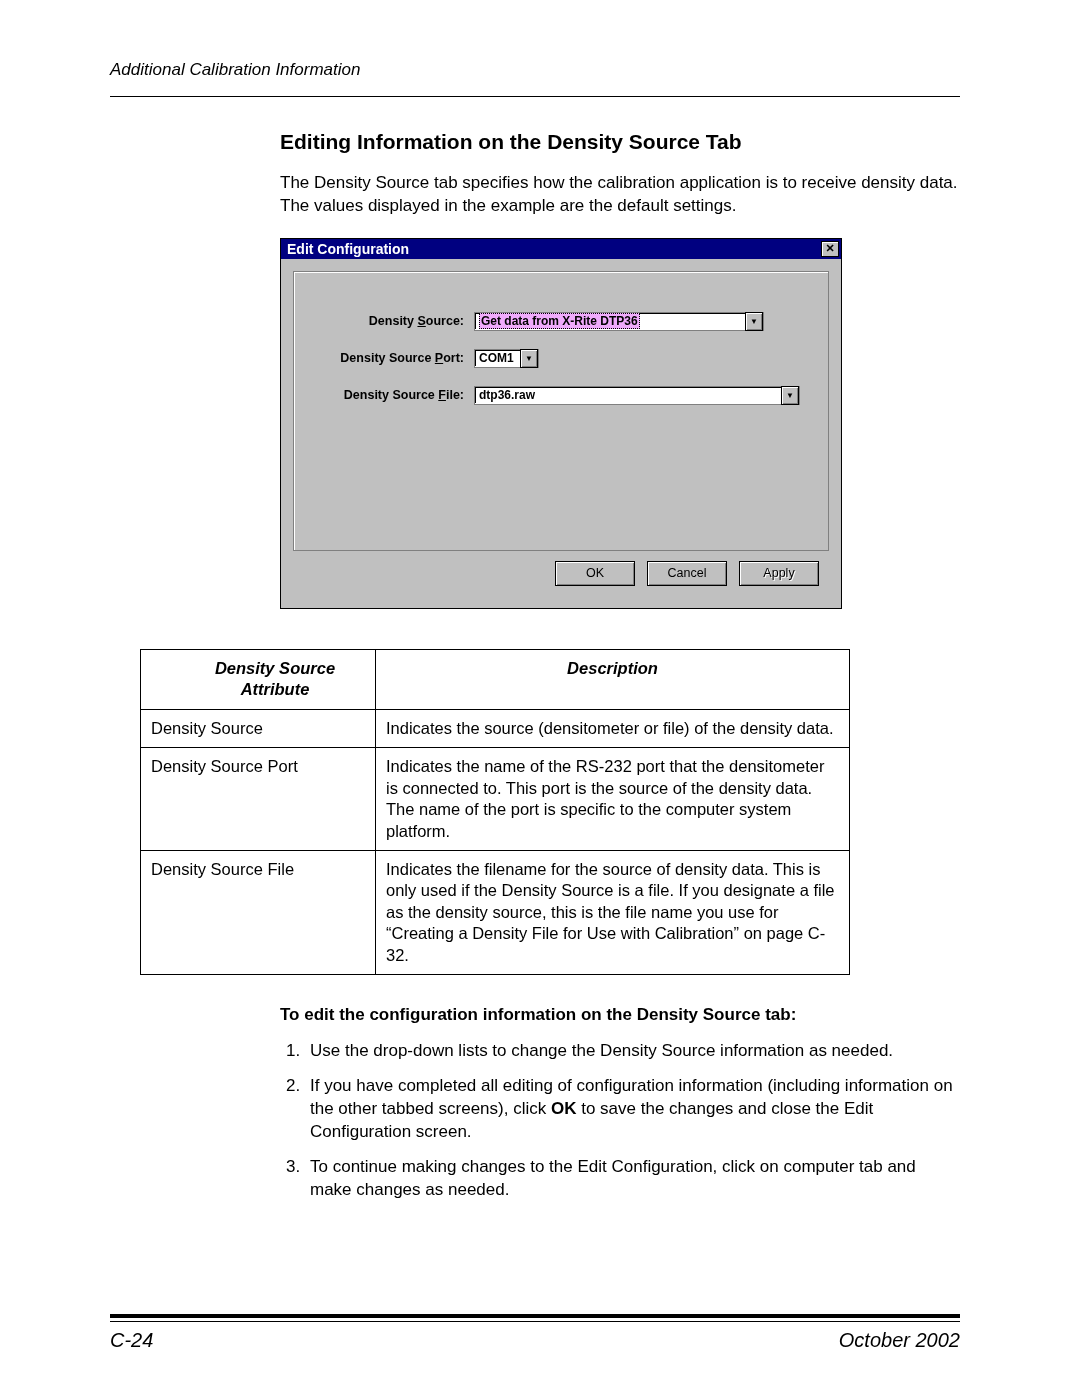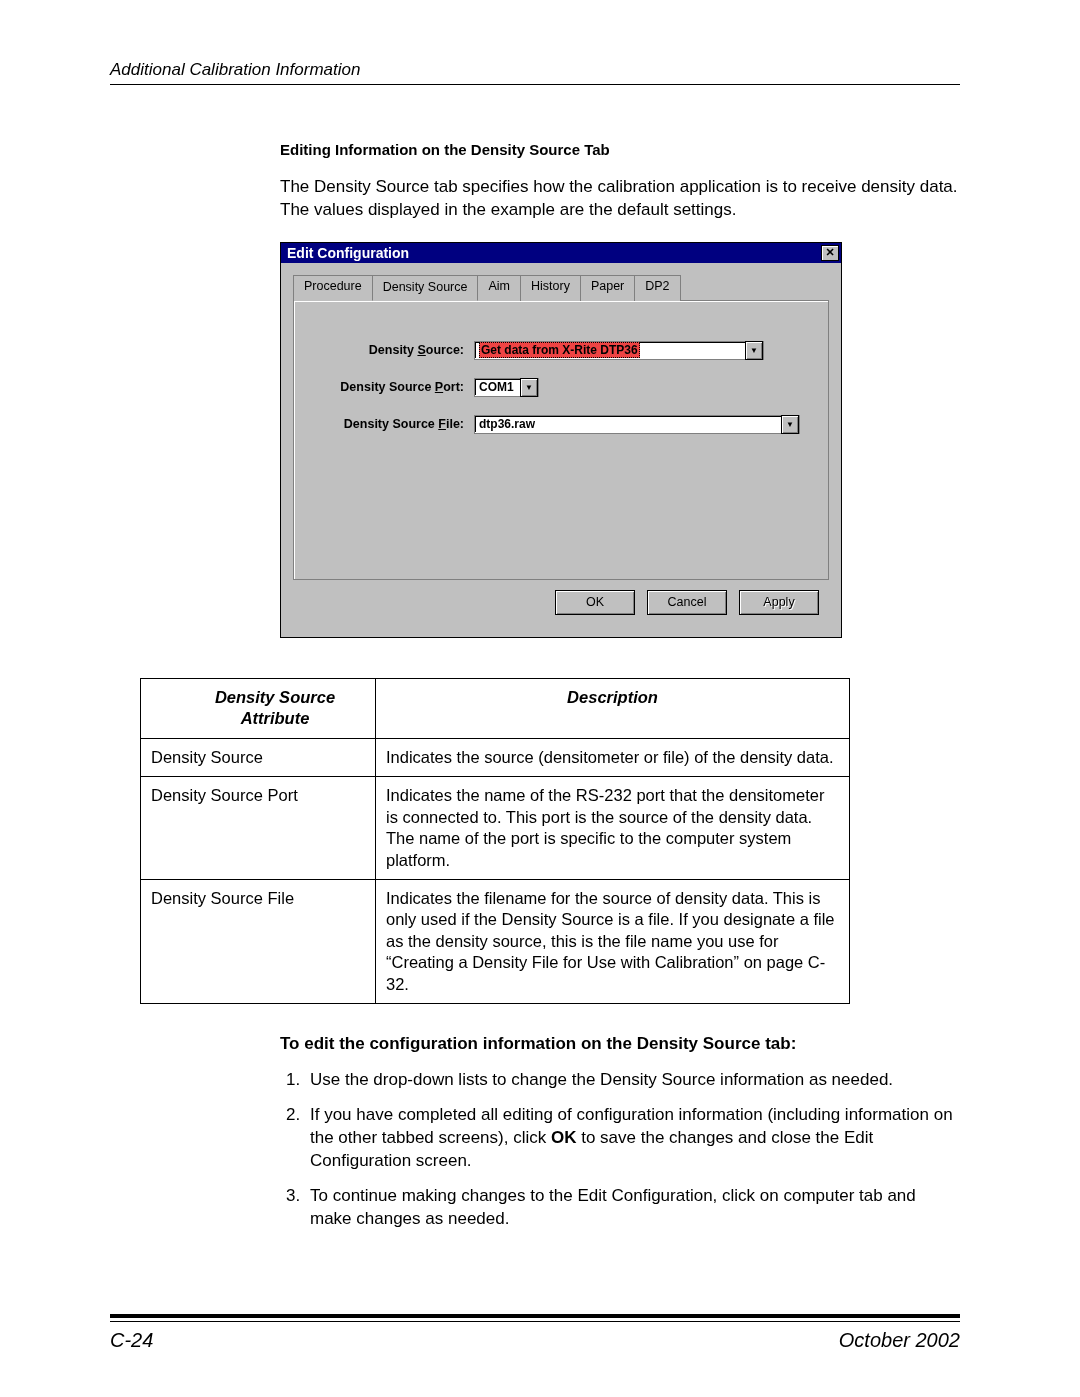--- a/index.html
+++ b/index.html
@@ -13,28 +13,28 @@
     width: 1080px;
     height: 1397px;
     position: relative;
     box-sizing: border-box;
     padding: 60px 120px 60px 110px;
   }
   .running-header {
     font-style: italic;
     font-size: 17px;
     border-bottom: 1px solid #000;
-    padding-bottom: 4px;
-    margin-bottom: 56px;
+    padding-bottom: 16px;
+    margin-bottom: 33px;
   }
   .content {
     margin-left: 170px;
   }
   h2.section-title {
-    font-size: 15px;
+    font-size: 21px;
     font-weight: bold;
     margin: 0 0 18px 0;
   }
   p.intro {
     font-size: 17px;
     line-height: 1.35;
     margin: 0 0 20px 0;
   }
 
   
@@ -123,21 +123,21 @@
     align-items: center;
   }
   .combo .val {
     flex: 1;
     padding: 1px 4px;
     font-size: 12px;
     white-space: nowrap;
   }
   .combo .val .dotted {
     border: 1px dotted #000;
-    background: #ef4444;
+    background: #f0abfc;
     padding: 0 1px;
     text-align: center;
   }
   .arrow-btn {
     width: 16px; height: 17px;
     background: #c0c0c0;
     border: 1px solid #000;
     box-shadow: inset 1px 1px 0 #fff, inset -1px -1px 0 #808080;
     display:flex; align-items:center; justify-content:center;
     font-size: 8px;
@@ -241,28 +241,20 @@
   <div class="content">
     <h2 class="section-title">Editing Information on the Density Source Tab</h2>
     <p class="intro">The Density Source tab specifies how the calibration application is to receive density data. The values displayed in the example are the default settings.</p>
 
     <div class="win-dialog">
       <div class="titlebar">
         <span>Edit Configuration</span>
         <span class="close">✕</span>
       </div>
       <div class="dlg-body">
-        <div class="tabstrip">
-          <div class="tab">Procedure</div>
-          <div class="tab active">Density Source</div>
-          <div class="tab">Aim</div>
-          <div class="tab">History</div>
-          <div class="tab">Paper</div>
-          <div class="tab">DP2</div>
-        </div>
         <div class="tabpanel">
 
           <div class="form-row">
             <span class="lbl"><span>Density </span><u>S</u><span>ource:</span></span>
             <div class="combo w-wide">
               <span class="val"><span class="dotted">Get data from X-Rite DTP36</span></span>
               <span class="arrow-btn">▼</span>
             </div>
           </div>
 

